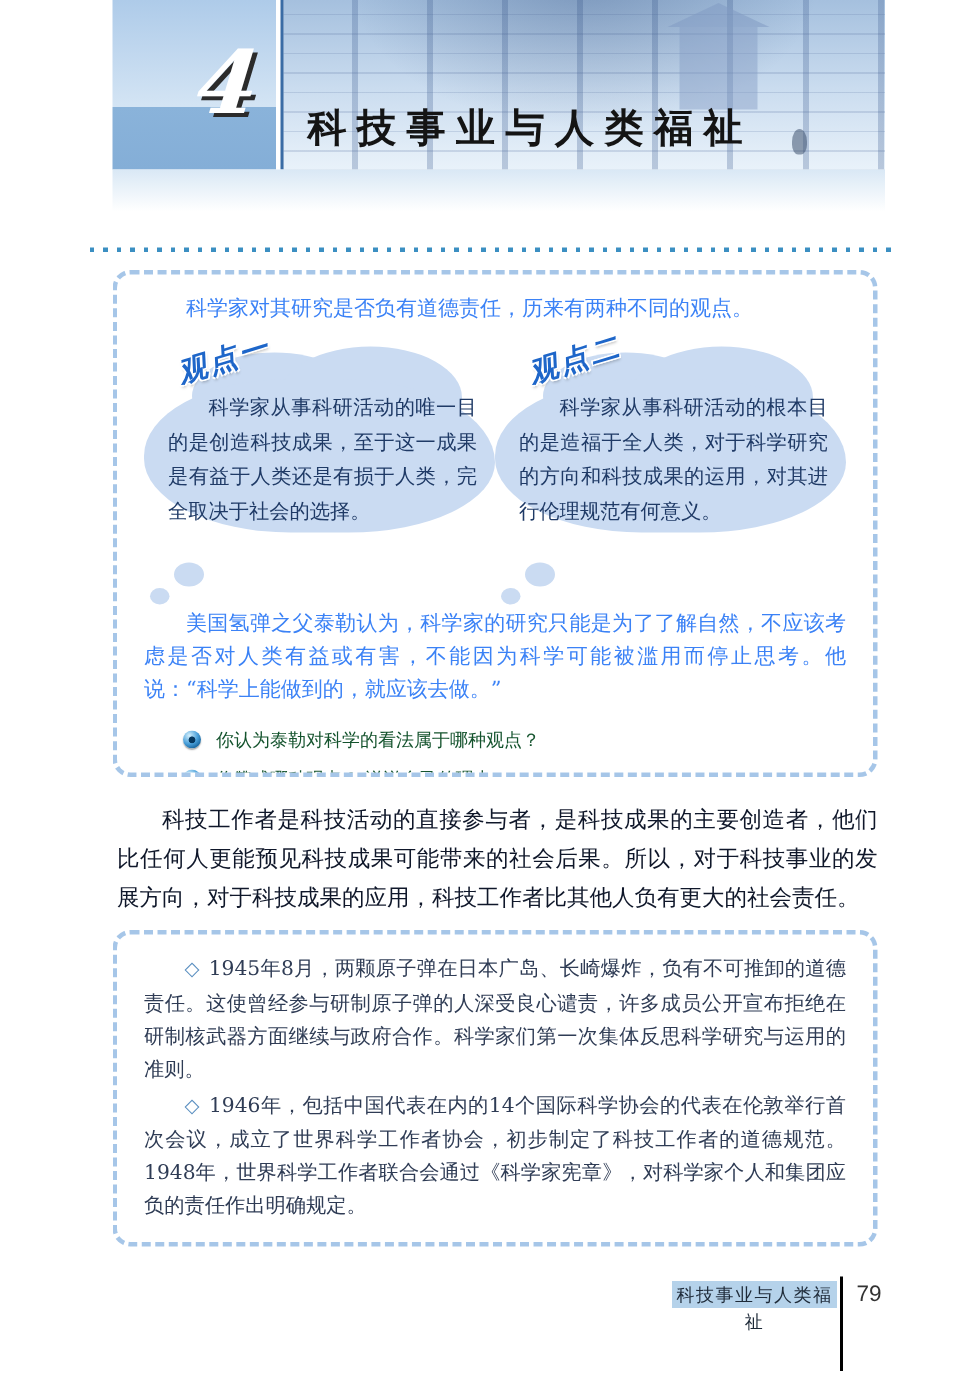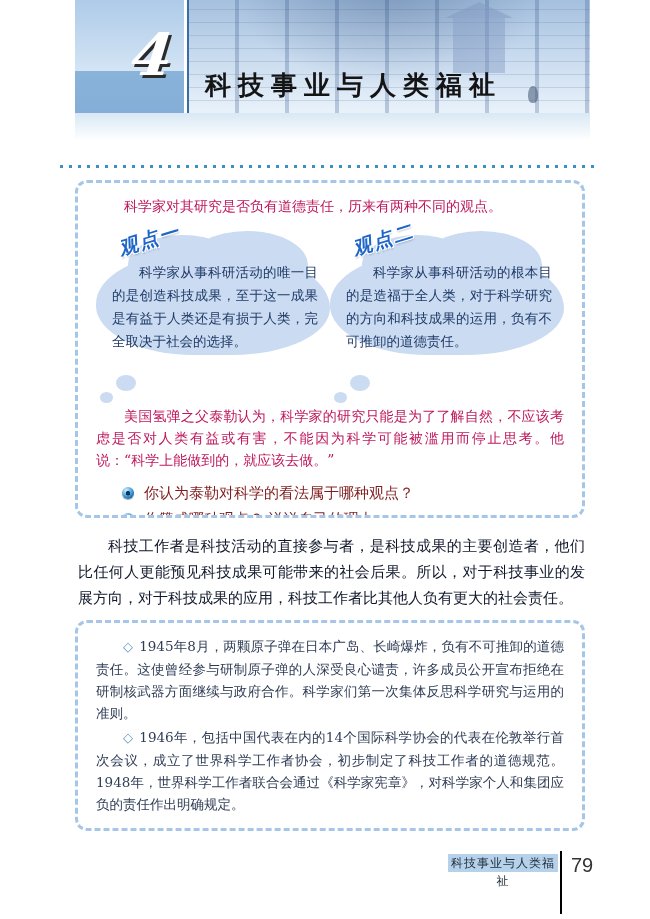--- a/index.html
+++ b/index.html
@@ -54,21 +54,21 @@
     background:repeating-linear-gradient(90deg,#3b8fc2 0 3px, transparent 3px 9px); }
 
   
   .dashed-box {
     position:absolute; left:75px; width:510px;
     border:3px dashed #a6c6e8; border-radius:12px; background:#fff;
     padding:12px 18px; overflow:hidden;
   }
   .box1 { top:180px; height:338px; }
   .box2 { top:620px; height:211px; }
-  .box-text { font-size:14px; line-height:22px; color:#be185d; text-indent:2em; text-align:justify; }
+  .box-text { font-size:14px; line-height:22px; color:#3b82f6; text-indent:2em; text-align:justify; }
 
   
   .bubbles { display:flex; justify-content:space-between; margin-top:8px; height:180px; }
   .bubble { position:relative; width:234px; height:180px; }
   .cloud-main, .puff-a, .puff-b, .tail-big, .tail-small { background:#cadbf2; position:absolute; }
   .cloud-main { top:28px; left:0; right:0; height:102px; border-radius:48% 52% 50% 50% / 60% 65% 55% 58%; }
   .puff-a { top:10px; left:32px; width:110px; height:58px; border-radius:50%; }
   .puff-b { top:6px; right:22px; width:122px; height:68px; border-radius:50%; }
   .tail-big { bottom:14px; left:20px; width:20px; height:16px; border-radius:50%; }
   .tail-small { bottom:2px; left:4px; width:13px; height:11px; border-radius:50%; }
@@ -86,40 +86,40 @@
   
   .questions { margin-top:12px; padding-left:26px; }
   .q-row { display:flex; align-items:flex-start; gap:10px; margin:5px 0; }
   .sphere {
     flex:0 0 auto; width:12px; height:12px; margin-top:4px; border-radius:50%;
     background:
       radial-gradient(circle at 50% 52%, #06375e 0 2px, rgba(0,0,0,0) 2.5px),
       radial-gradient(circle at 35% 28%, #d3effc 0%, #4aa0da 48%, #0b568e 85%);
     box-shadow:0 1px 1px rgba(0,0,0,0.35);
   }
-  .q-text { font-size:15px; line-height:21px; color:#7f1d1d; }
+  .q-text { font-size:12px; line-height:21px; color:#14532d; }
 
   
   .body-para {
     position:absolute; left:78px; top:533px; width:507px;
     font-size:15px; line-height:26px; color:#0f172a; text-indent:2em; text-align:justify;
   }
 
   
   .item-para { font-size:13.5px; line-height:22px; color:#2f3c55; text-indent:2em; text-align:justify; margin-bottom:2px; }
   .diamond { color:#5a8fc0; margin-right:6px; font-size:13px; }
 
   
   .footer-label {
     position:absolute; left:448px; top:854px; width:110px; height:18px;
     background:#b5d2ea; color:#1e2a38; font-size:12px; line-height:18px;
     text-align:center; letter-spacing:1px; font-family:"Liberation Sans", sans-serif;
   }
   .footer-line { position:absolute; left:560px; top:851px; width:2px; height:63px; background:#000; }
-  .page-number { position:absolute; left:571px; top:854px; font-size:20px; color:#333;
+  .page-number { position:absolute; left:571px; top:854px; font-size:15px; color:#333;
     font-family:"Liberation Sans", sans-serif; }
 </style>
 </head>
 <body>
 
 <div class="page">
 
   <div class="header">
     <div class="chapter-box">
       <div class="chapter-number">4</div>
@@ -147,21 +147,21 @@
         <div class="bubble-label">观点一</div>
         <div class="bubble-text">科学家从事科研活动的唯一目的是创造科技成果，至于这一成果是有益于人类还是有损于人类，完全取决于社会的选择。</div>
       </div>
       <div class="bubble">
         <div class="puff-a"></div>
         <div class="puff-b"></div>
         <div class="cloud-main"></div>
         <div class="tail-big"></div>
         <div class="tail-small"></div>
         <div class="bubble-label">观点二</div>
-        <div class="bubble-text">科学家从事科研活动的根本目的是造福于全人类，对于科学研究的方向和科技成果的运用，负有不可推卸的道德责任。</div>
+        <div class="bubble-text">科学家从事科研活动的根本目的是造福于全人类，对于科学研究的方向和科技成果的运用，对其进行伦理规范有何意义。</div>
       </div>
     </div>
 
     <p class="box-text">美国氢弹之父泰勒认为，科学家的研究只能是为了了解自然，不应该考虑是否对人类有益或有害，不能因为科学可能被滥用而停止思考。他说：“科学上能做到的，就应该去做。”</p>
 
     <div class="questions">
       <div class="q-row">
         <span class="sphere"></span>
         <span class="q-text">你认为泰勒对科学的看法属于哪种观点？</span>
       </div>

